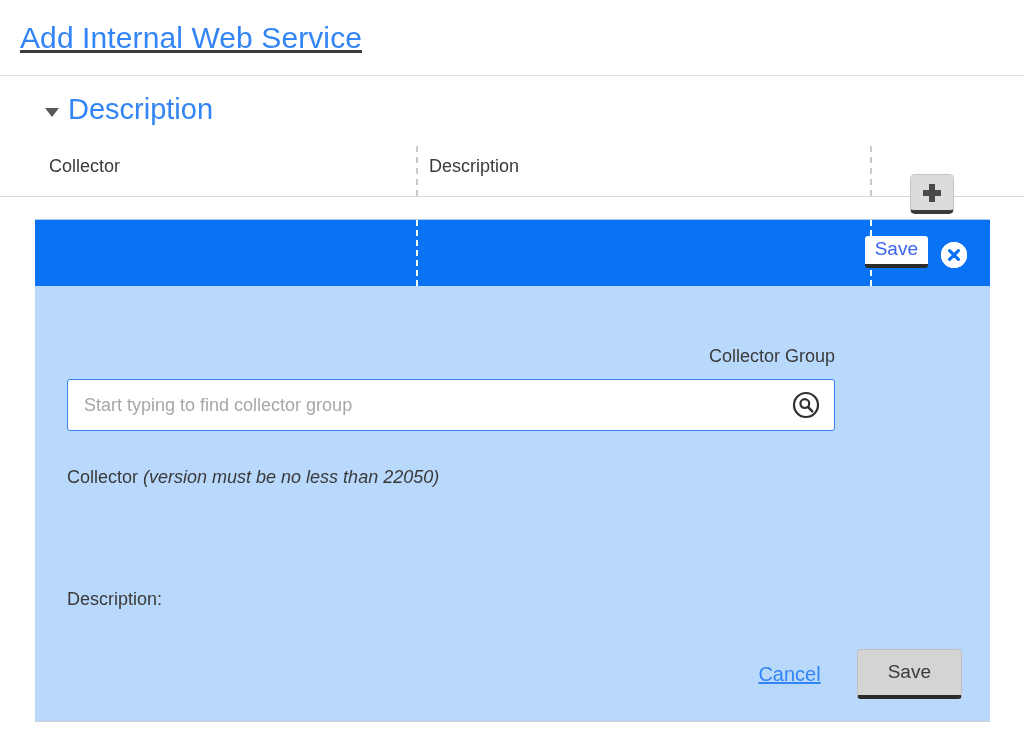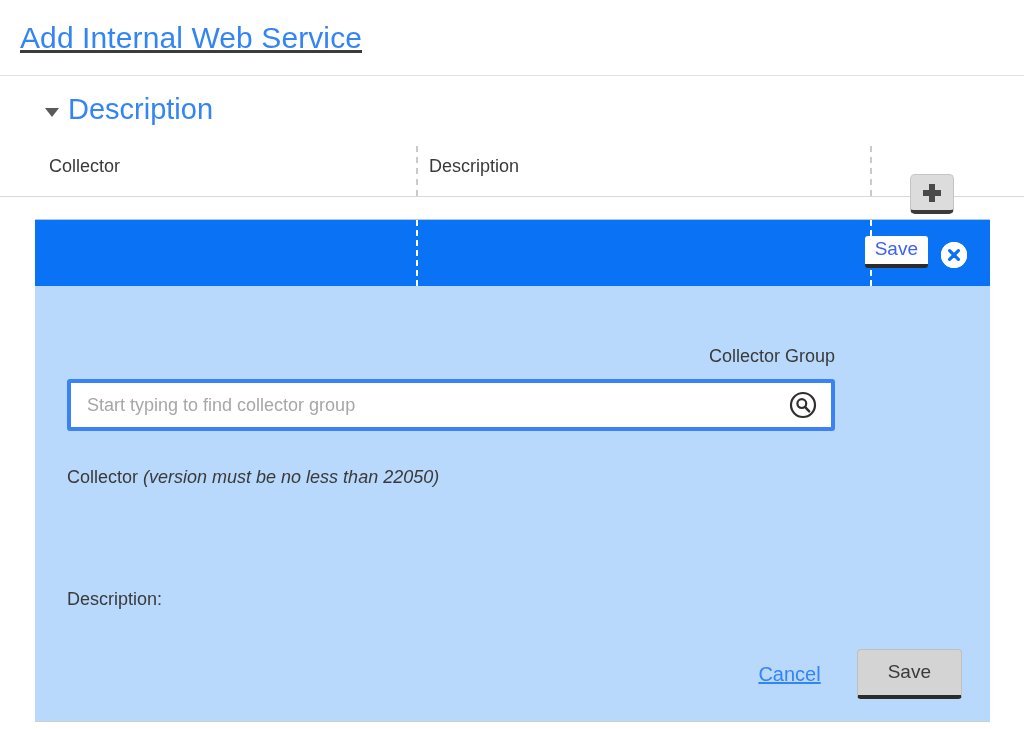--- a/index.html
+++ b/index.html
@@ -226,21 +226,21 @@
   }
   .field-label .note {
     font-style: italic;
     font-weight: 400;
   }
   .input-shell {
     position: relative;
     width: 768px;
     height: 52px;
     background: #ffffff;
-    border: 4px solid #3b82f6;
+    border: 1px solid #3b82f6;
     border-radius: 3px;
     box-sizing: border-box;
     display: flex;
     align-items: center;
   }
   .text-input {
     border: 0;
     outline: 0;
     background: transparent;
     font-family: "Liberation Sans", sans-serif;

